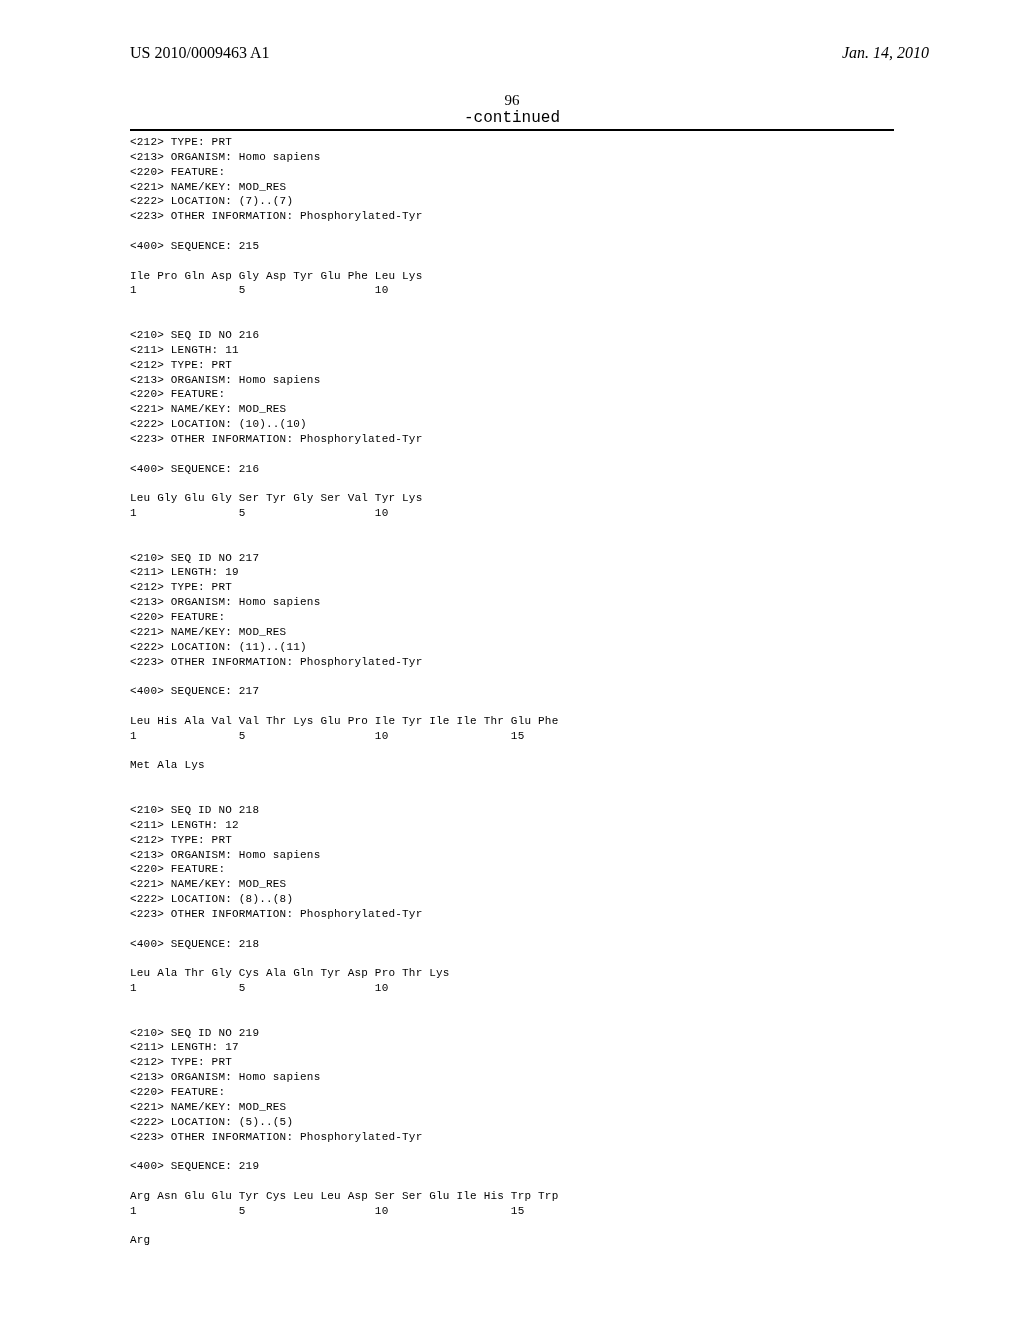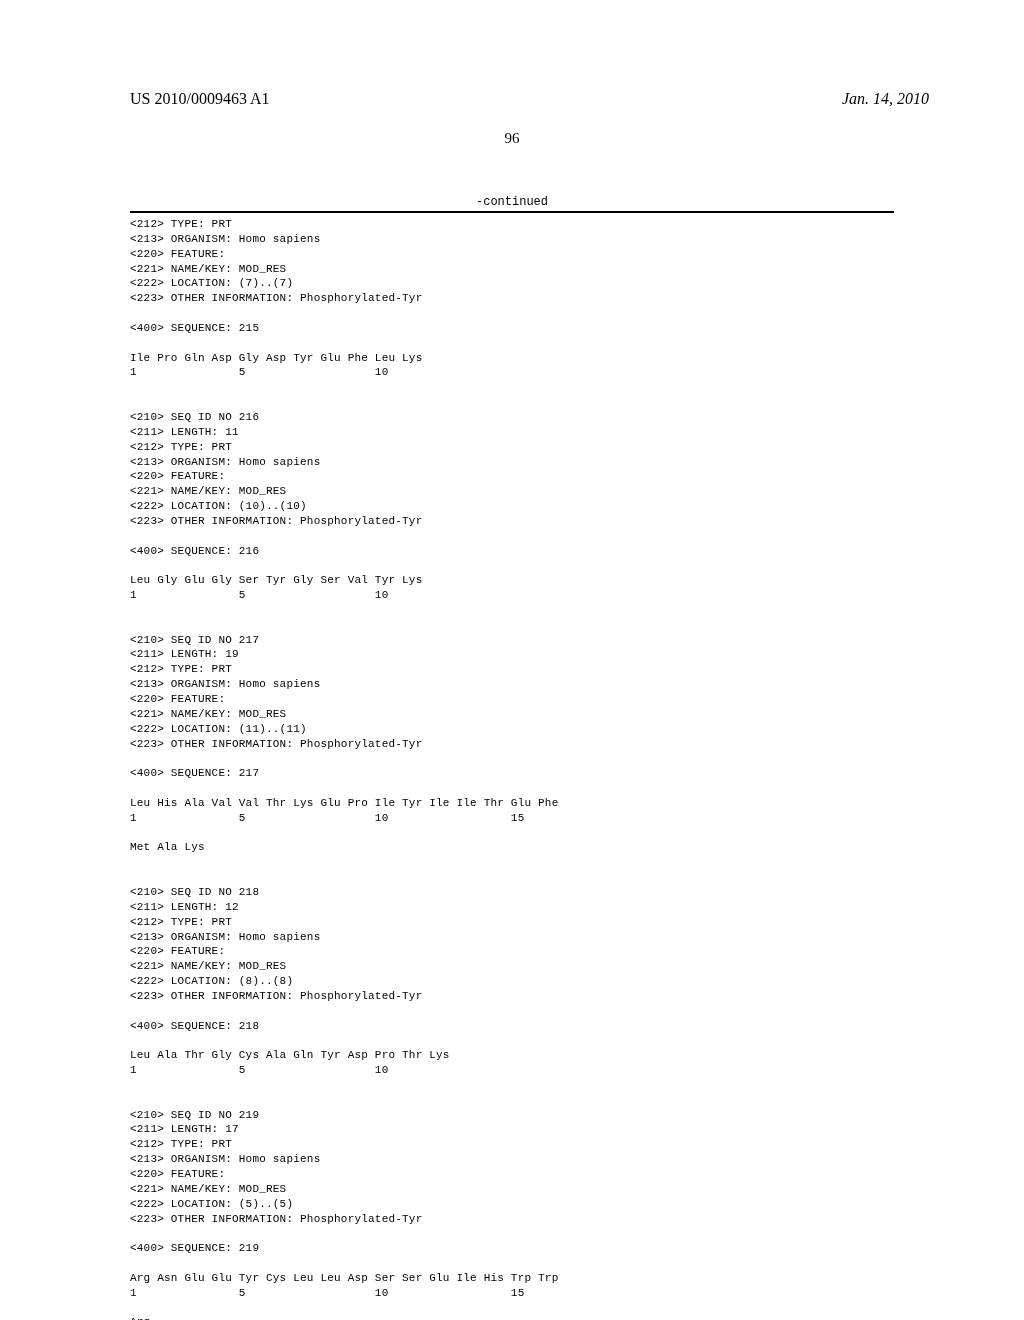--- a/index.html
+++ b/index.html
@@ -7,41 +7,40 @@
     padding: 0;
     background: white;
     font-family: "Times New Roman", serif;
     width: 1024px;
     height: 1320px;
     position: relative;
   }
   .header {
     display: flex;
     justify-content: space-between;
-    padding: 90px 95px 0 130px;
+    padding: 44px 95px 0 130px;
     font-size: 16px;
   }
   .pub-number {
     font-family: "Times New Roman", serif;
   }
   .pub-date {
     font-family: "Times New Roman", serif;
     font-style: italic;
   }
   .page-num {
     text-align: center;
     font-size: 15px;
-    margin-top: 22px;
+    margin-top: 30px;
     font-family: "Times New Roman", serif;
   }
   .continued {
     text-align: center;
     font-family: "Courier New", monospace;
-    font-size: 12px;
-    margin-top: 48px;
+    font-size: 16px;
   }
   .hr-top {
     border: none;
     border-top: 1.5px solid black;
     margin: 2px 130px 0 130px;
   }
   .hr-bottom {
     border: none;
     border-top: 1px solid black;
     margin: 0 130px 4px 130px;

